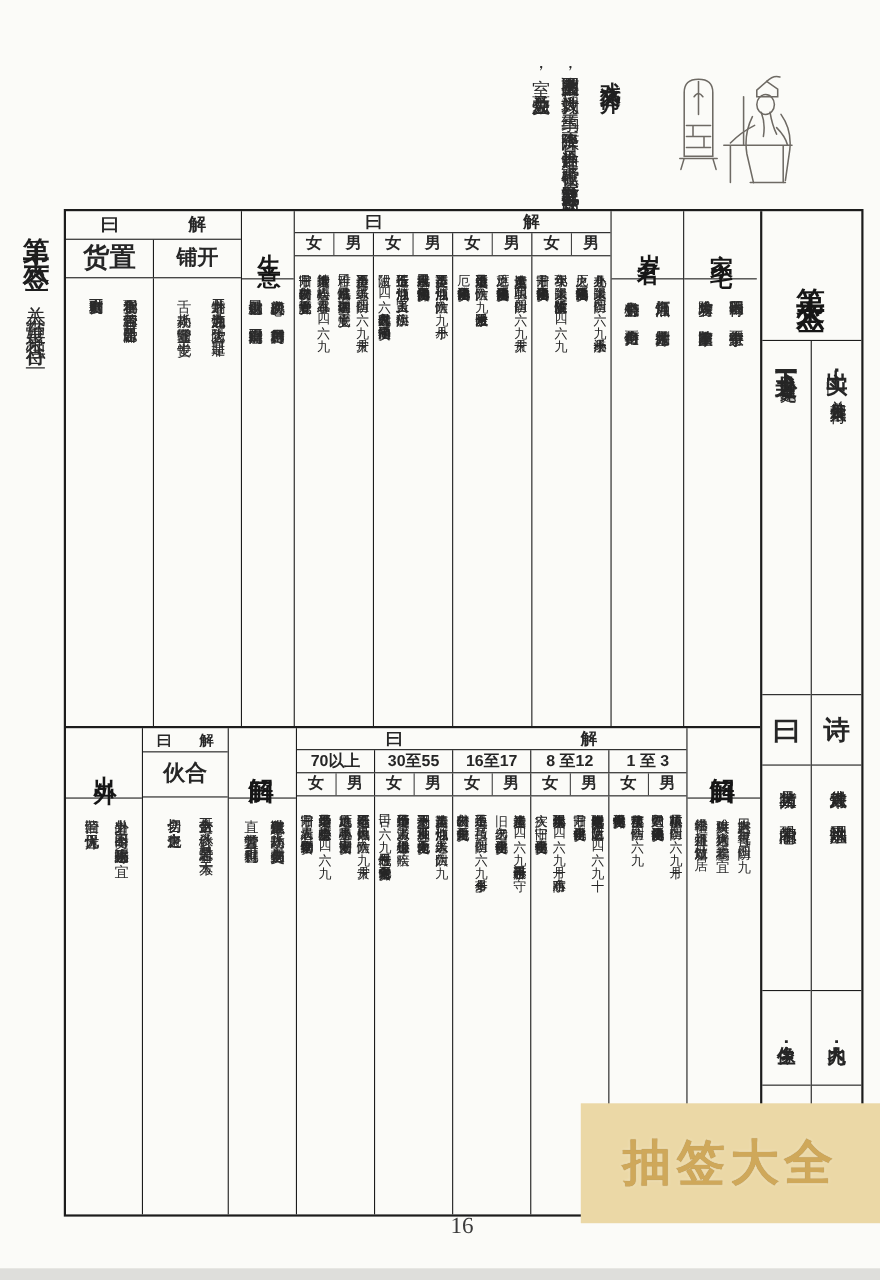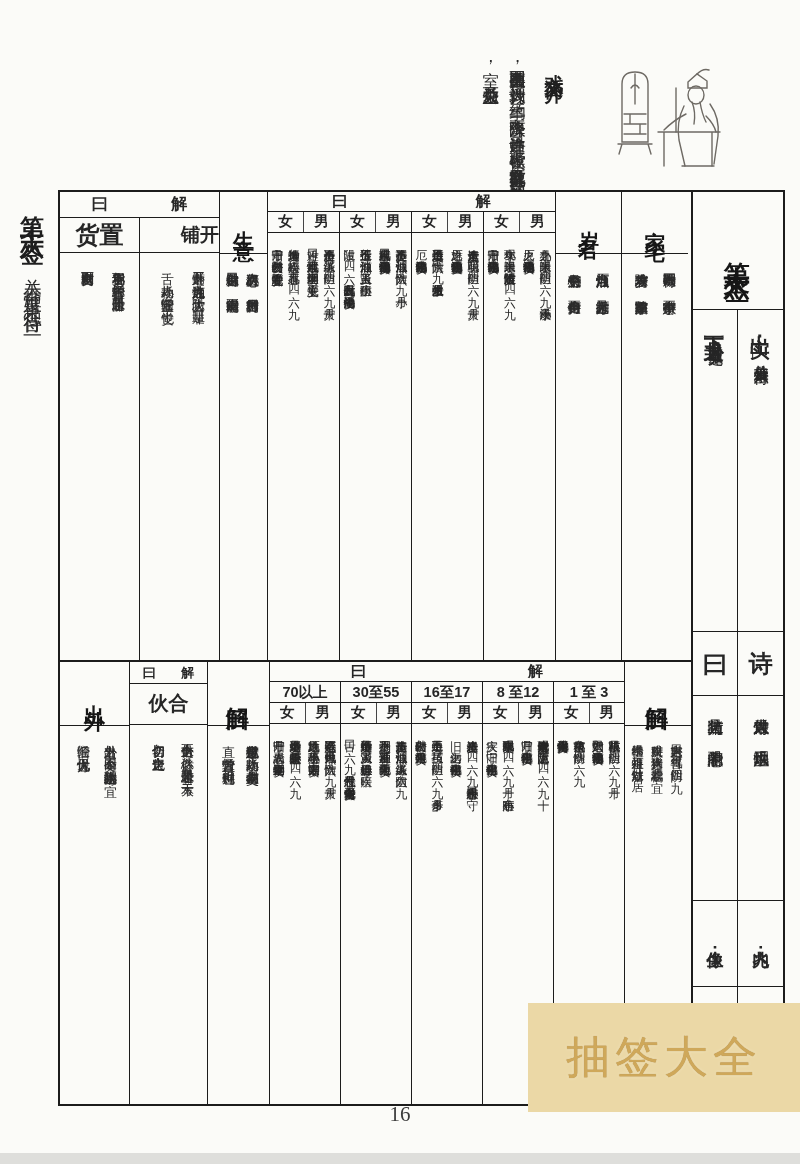--- a/index.html
+++ b/index.html
@@ -73,23 +73,23 @@
   .sp-label{flex:0 0 86px;border-bottom:1.6px solid #1c1c1c;font-size:17px;font-weight:bold;justify-content:center;padding-top:4px}
   .sp-rest{flex:1}
 
   
   .edge-spine{position:absolute;left:16px;top:196px;height:460px;writing-mode:vertical-rl;text-orientation:upright}
   .edge-no{font-size:24px;font-weight:bold;letter-spacing:9px;color:#1e1e1e}
   .edge-ti{font-size:18.5px;letter-spacing:6px;margin-top:14px;color:#2a2a2a}
 
   
   .watermark{position:absolute;left:528px;top:1003px;width:272px;height:109px;background:#ebd8a6;display:flex;align-items:center;justify-content:center}
-  .watermark span{font-size:44px;font-weight:normal;letter-spacing:5px;color:#cfa85a;text-shadow:0 0 1px #a5813c,0 0 3px #f6ecd0}
-
-  .page-num{position:absolute;left:340px;top:1102px;width:120px;text-align:center;font-size:21px;color:#3c3c3c;font-family:"Liberation Serif","DejaVu Serif",serif}
+  .watermark span{font-size:44px;font-weight:bold;letter-spacing:5px;color:#cfa85a;text-shadow:0 0 1px #a5813c,0 0 3px #f6ecd0}
+
+  .page-num{position:absolute;left:360px;top:1102px;width:120px;text-align:center;font-size:21px;color:#3c3c3c;font-family:"Liberation Serif","DejaVu Serif",serif}
   .bottom-strip{position:absolute;left:0;bottom:0;width:100%;height:11px;background:#dededb}
 </style>
 </head>
 <body>
 
 <div class="page">
 
   <div class="intro">
     <div class="intro-heading">戏文简介</div>
     <div class="intro-body">关羽被曹兵围困土山，为救嫂计，约三事，降汉不降曹。赴许昌途中，夜歇驿馆，曹操欲乱其君臣之礼，使关公与二嫂同处一室，关公乃秉烛立</div>
@@ -126,21 +126,21 @@
 
       <div class="top-sub">
 
         <div class="col bR" style="flex:0 0 160px">
           <div class="hdrow" style="flex:0 0 26px;font-size:16px">
             <span>曰</span>
             <span>解</span>
           </div>
           <div class="split" style="flex:0 0 35px;border-bottom:1.6px solid #1c1c1c">
             <div style="text-align:center;font-weight:bold;font-size:24px;line-height:33px">货置</div>
-            <div style="text-align:right;font-weight:bold;font-size:19px;line-height:33px">铺开</div>
+            <div style="text-align:center;font-weight:bold;font-size:19px;line-height:33px">铺开</div>
           </div>
           <div class="split" style="flex:1">
             <div class="vc w80">
               <div class="ln">卜现年置货小利　宜用苦心经营　恐防口舌是非</div>
               <div class="ln">不可贪取财利则吉</div>
             </div>
             <div class="vc w80">
               <div class="ln">卜开铺之卦　为浊油点灯之兆　恐防大灾　是非口</div>
               <div class="ln">舌　小人耗劫　宜守旧经营　平安也</div>
             </div>

